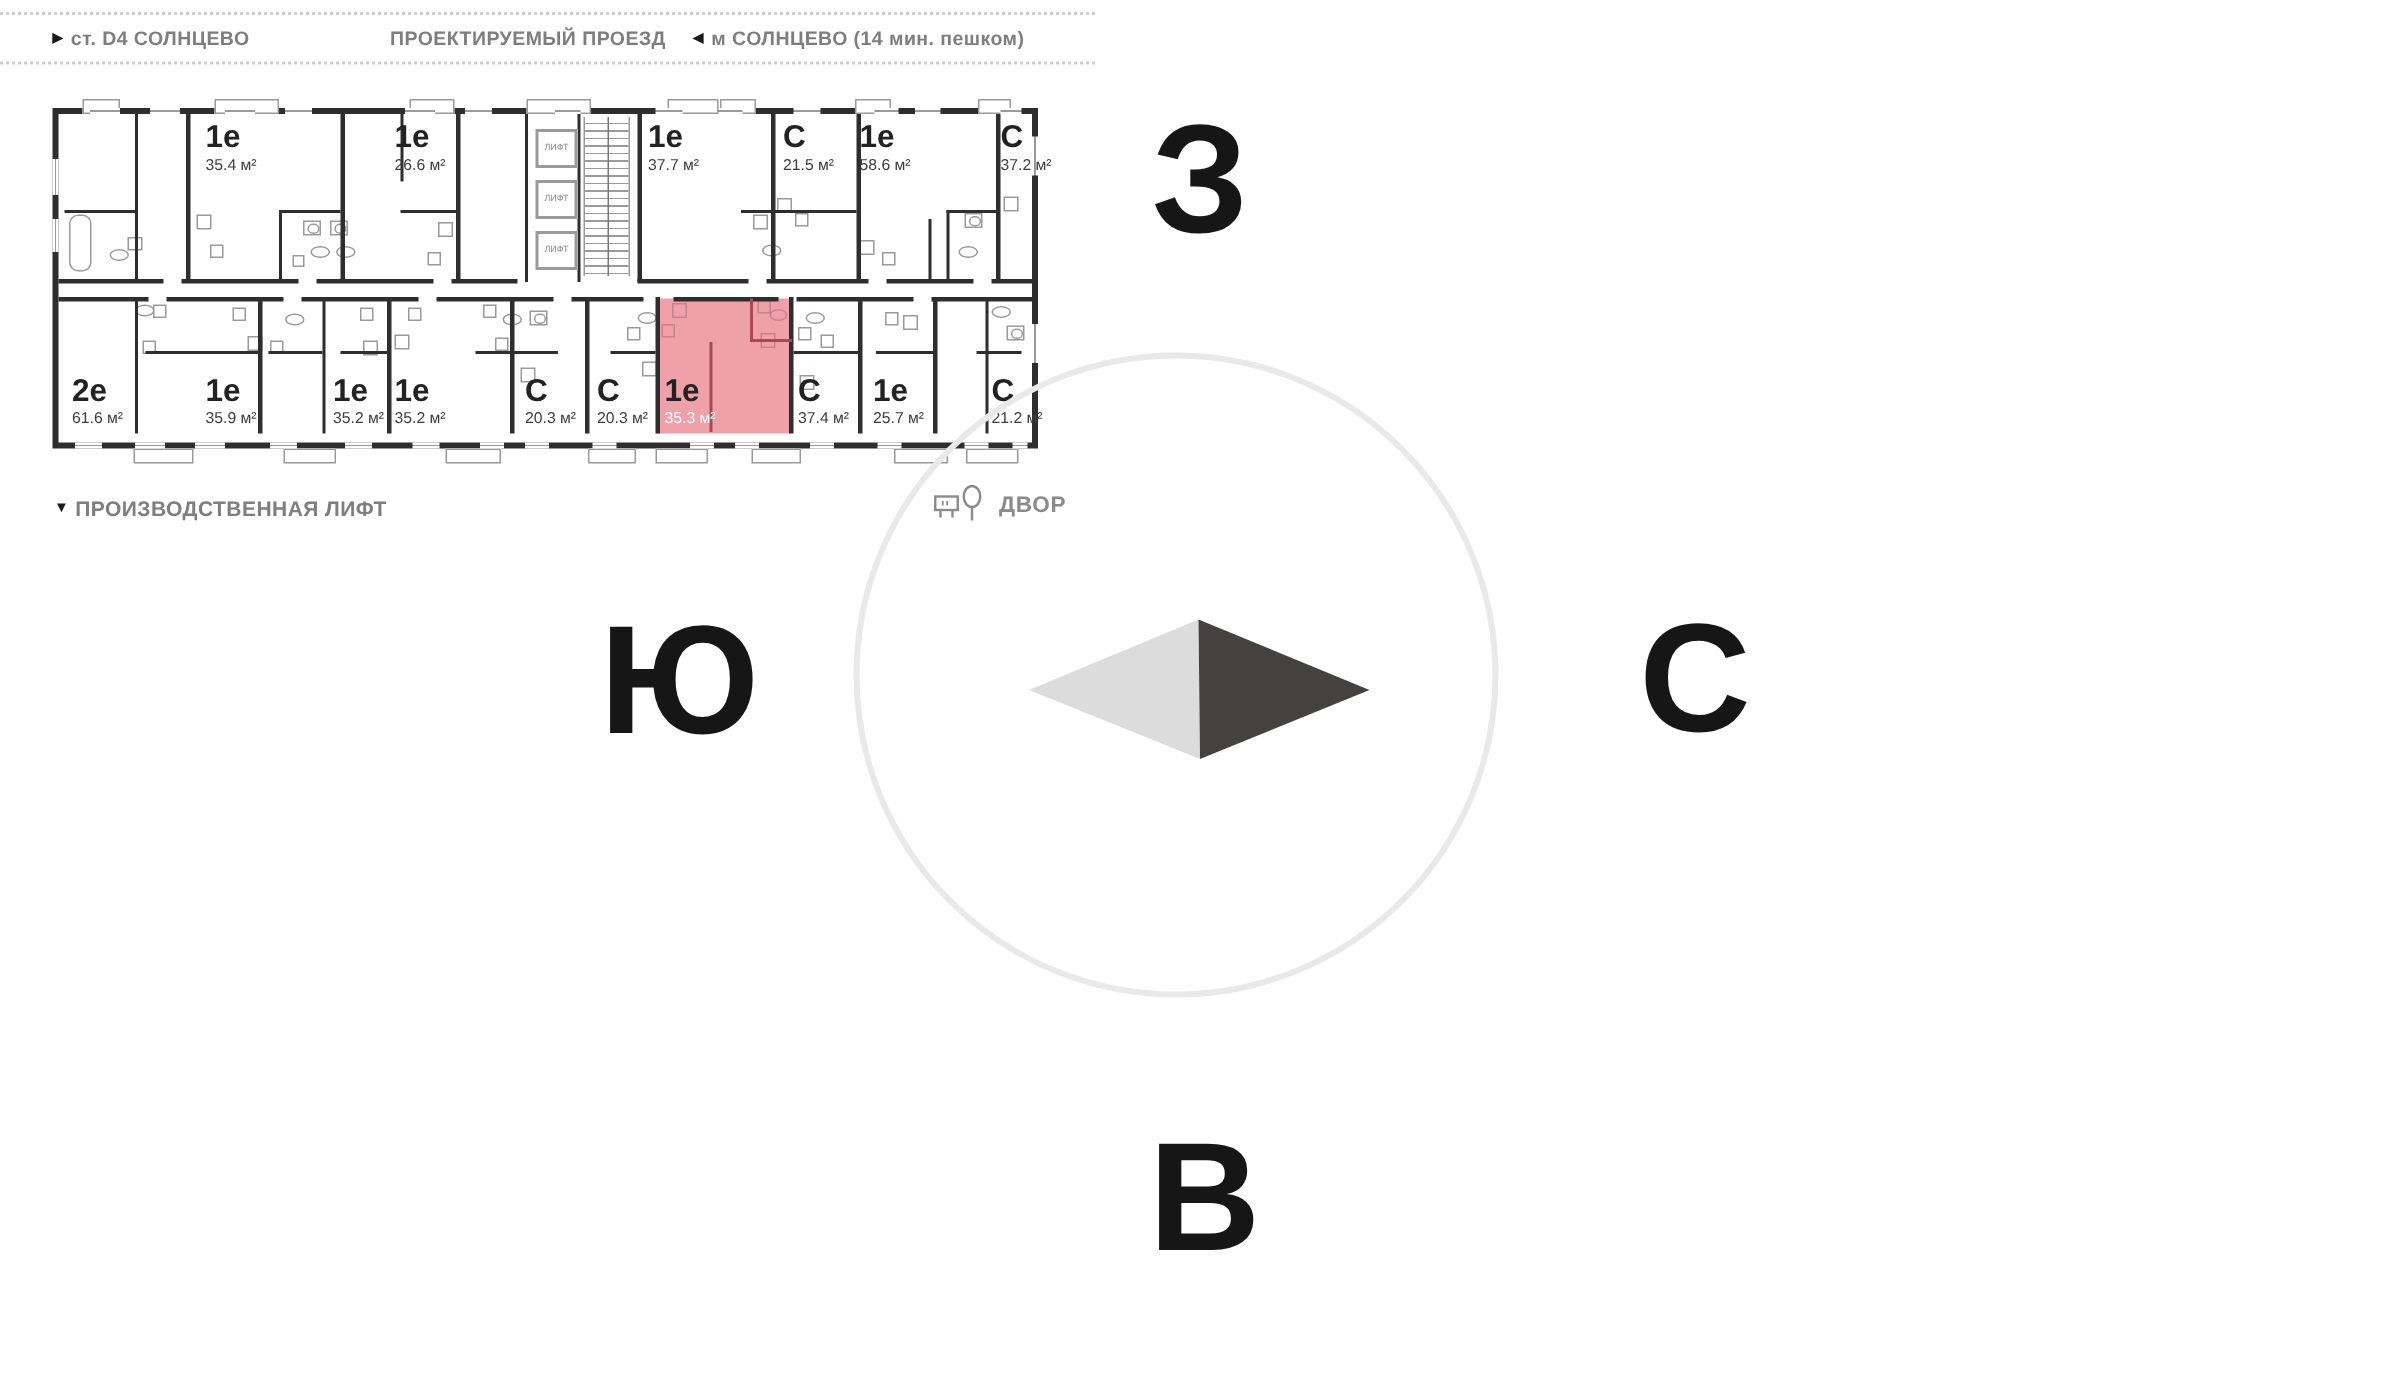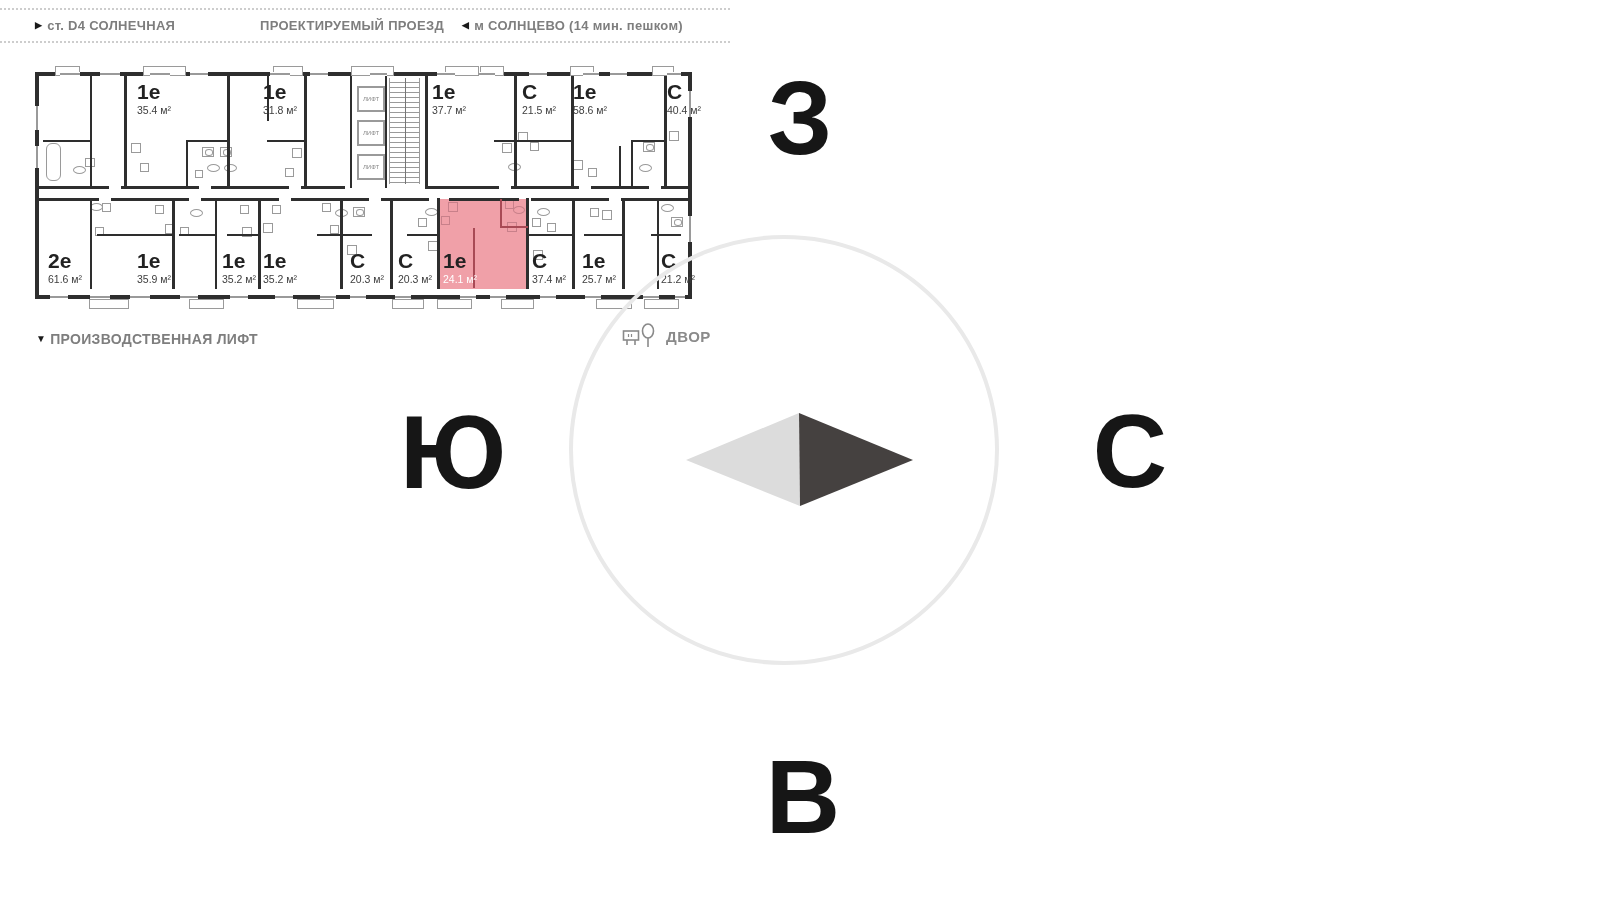--- a/index.html
+++ b/index.html
@@ -35,56 +35,56 @@
   #courtyard{position:absolute;left:622px;top:323px;display:flex;align-items:center;gap:8px;z-index:4;}
   #courtyard .ctext{font-size:15px;font-weight:700;color:#8a8a8a;letter-spacing:.5px;}
 </style>
 </head>
 <body>
 
 <div class="dotline" style="top:8px"></div>
 <div class="dotline" style="top:41px"></div>
 <div class="street" style="left:35px">
   <span class="arr">▶</span>
-  <span>ст. D4 СОЛНЕЧНАЯ</span>
+  <span>ст. D4 СОЛНЦЕВО</span>
 </div>
 <div class="street" style="left:260px">
   <span>ПРОЕКТИРУЕМЫЙ ПРОЕЗД</span>
 </div>
 <div class="street" style="left:462px">
   <span class="arr">◀</span>
   <span>м СОЛНЦЕВО (14 мин. пешком)</span>
 </div>
 
 <div id="plan-wrap">
   <div id="plan-box">
 
     <div class="ulabel" style="left:98px;top:5px">
       <div class="utype">1е</div>
       <div class="uarea">35.4 м²</div>
       </div>
     <div class="ulabel" style="left:224px;top:5px">
       <div class="utype">1е</div>
-      <div class="uarea">31.8 м²</div>
+      <div class="uarea">26.6 м²</div>
       </div>
     <div class="ulabel" style="left:393px;top:5px">
       <div class="utype">1е</div>
       <div class="uarea">37.7 м²</div>
       </div>
     <div class="ulabel" style="left:483px;top:5px">
       <div class="utype">С</div>
       <div class="uarea">21.5 м²</div>
       </div>
     <div class="ulabel" style="left:534px;top:5px">
       <div class="utype">1е</div>
       <div class="uarea">58.6 м²</div>
       </div>
     <div class="ulabel" style="left:628px;top:5px">
       <div class="utype">С</div>
-      <div class="uarea">40.4 м²</div>
+      <div class="uarea">37.2 м²</div>
       </div>
 
     <div class="ulabel" style="left:9px;top:174px">
       <div class="utype">2е</div>
       <div class="uarea">61.6 м²</div>
       </div>
     <div class="ulabel" style="left:98px;top:174px">
       <div class="utype">1е</div>
       <div class="uarea">35.9 м²</div>
       </div>
@@ -99,21 +99,21 @@
     <div class="ulabel" style="left:311px;top:174px">
       <div class="utype">С</div>
       <div class="uarea">20.3 м²</div>
       </div>
     <div class="ulabel" style="left:359px;top:174px">
       <div class="utype">С</div>
       <div class="uarea">20.3 м²</div>
       </div>
     <div class="ulabel hl" style="left:404px;top:174px">
       <div class="utype">1е</div>
-      <div class="uarea">24.1 м²</div>
+      <div class="uarea">35.3 м²</div>
       </div>
     <div class="ulabel" style="left:493px;top:174px">
       <div class="utype">С</div>
       <div class="uarea">37.4 м²</div>
       </div>
     <div class="ulabel" style="left:543px;top:174px">
       <div class="utype">1е</div>
       <div class="uarea">25.7 м²</div>
       </div>
     <div class="ulabel" style="left:622px;top:174px">

